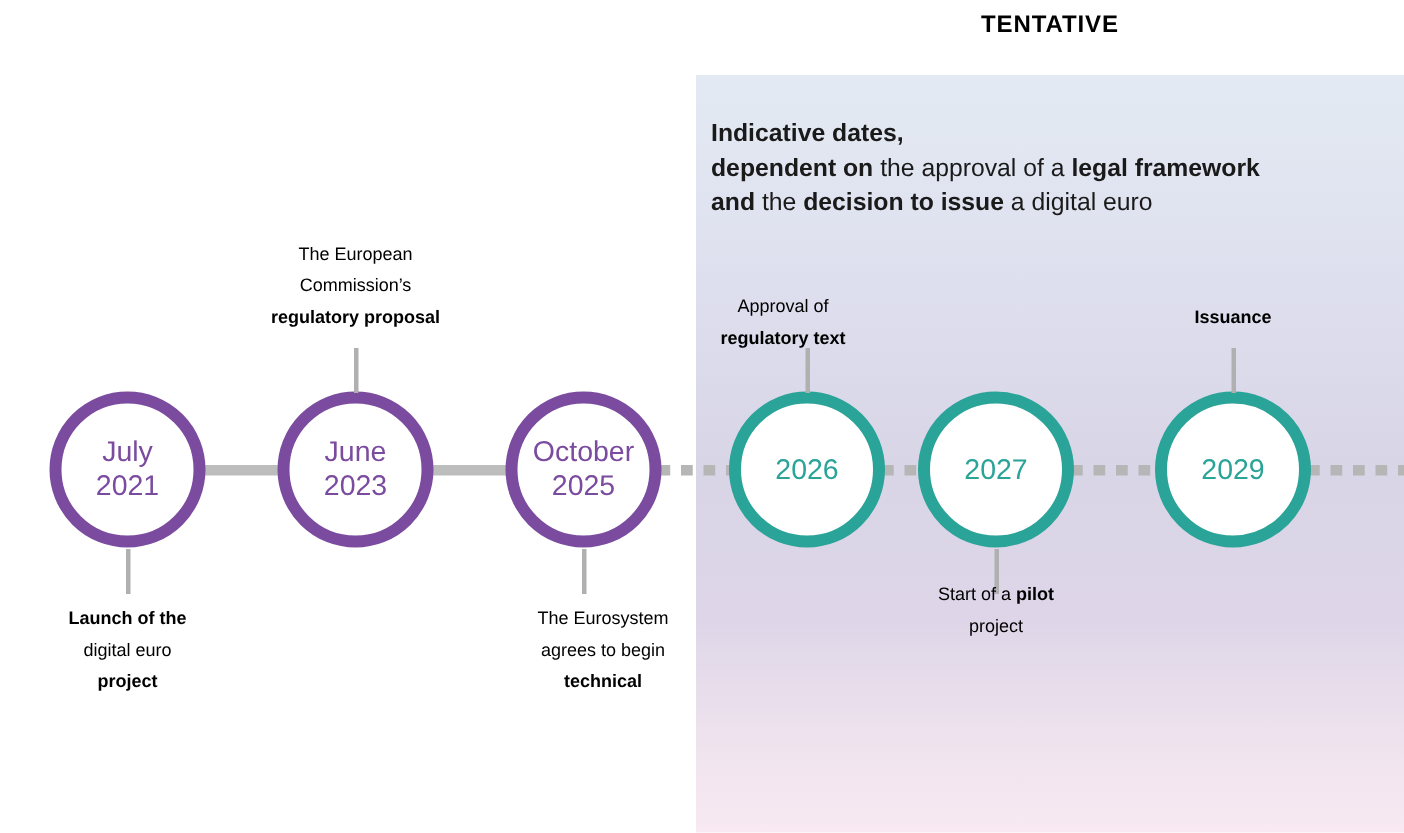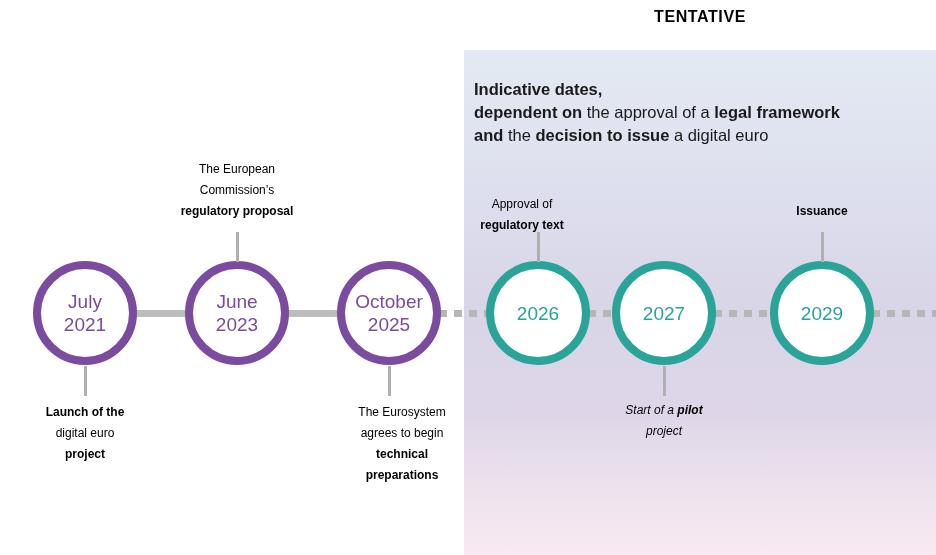--- a/index.html
+++ b/index.html
@@ -169,35 +169,34 @@
       </div>
       <div class="node purple" style="left: 337px;">
         <span>October</span>
         <span class="l2">2025</span>
       </div>
       <div class="tick" style="left: 388px; top: 366px; height: 30px;"></div>
       <div class="label" style="left: 297px; width: 210px; top: 402px;">
         <span class="line"><span>The Eurosystem</span></span>
         <span class="line"><span>agrees to begin</span></span>
         <span class="line"><b>technical</b></span>
-        <span class="line"><b>preparations</b></span>
       </div>
       <div class="node teal" style="left: 486px;">
         <span>2026</span>
       </div>
       <div class="tick" style="left: 537px; top: 232px; height: 30px;"></div>
       <div class="label" style="left: 417px; width: 210px; top: 180px; margin-top: 14px;">
         <span class="line"><span>Approval of</span></span>
         <span class="line"><b>regulatory text</b></span>
       </div>
       <div class="node teal" style="left: 612px;">
         <span>2027</span>
       </div>
       <div class="tick" style="left: 663px; top: 366px; height: 30px;"></div>
-      <div class="label" style="left: 559px; width: 210px; top: 400px; font-style: italic;">
+      <div class="label" style="left: 559px; width: 210px; top: 386px;">
         <span class="line"><span>Start of a </span><b>pilot</b></span>
         <span class="line"><span>project</span></span>
       </div>
       <div class="node teal" style="left: 770px;">
         <span>2029</span>
       </div>
       <div class="tick" style="left: 821px; top: 232px; height: 30px;"></div>
       <div class="label" style="left: 717px; width: 210px; top: 201px;">
         <span class="line"><b>Issuance</b></span>
       </div>

